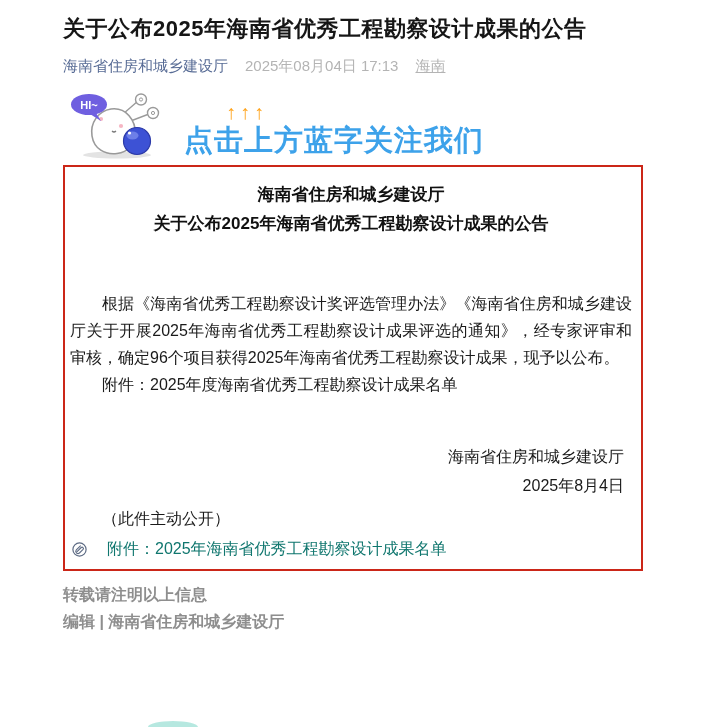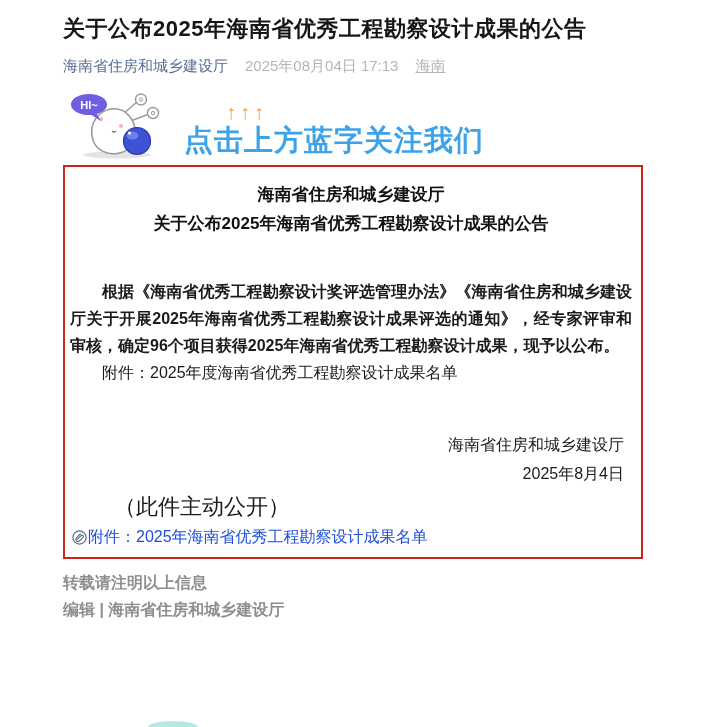--- a/index.html
+++ b/index.html
@@ -35,27 +35,27 @@
     background:#fff; padding:13px 9px 10px 5px;
   }
   .notice-org, .notice-heading {
     text-align:center; font-weight:bold; color:#111;
     font-size:17px; line-height:29px;
   }
   .body-para {
     margin:0; font-size:16px; line-height:27px; color:#1a1a1a;
     text-align:justify; text-indent:2em;
   }
-  .para-first { margin-top:40px;font-weight:bold; }
+  .para-first { margin-top:52px; }
   .sig-line { text-align:right; font-size:16px; line-height:29px; color:#1a1a1a; padding-right:8px; }
   .sig-org { margin-top:44px; }
-  .disclosure { margin-top:5px; font-size:22px; line-height:27px; color:#1a1a1a; text-indent:2em; }
+  .disclosure { margin-top:5px; font-size:16px; line-height:27px; color:#1a1a1a; text-indent:2em; }
   .attachment-link {
-    margin-top:7px; display:flex; align-items:center; gap:1px;
-    color:#1d4ed8; font-size:16px; line-height:20px; cursor:pointer;
+    margin-top:7px; display:flex; align-items:center; gap:20px;
+    color:#0f766e; font-size:16px; line-height:20px; cursor:pointer;
     padding-left:2px;
   }
   .attachment-link svg { flex:0 0 auto; display:block; }
 
   .page-footer { margin-top:15px; font-weight:bold; color:#8e8e8e; font-size:16px; }
   .footer-line { line-height:18px; }
   .footer-line + .footer-line { margin-top:9px; }
 
   .teal-blob {
     position:absolute; left:148px; top:721px; width:50px; height:12px;

